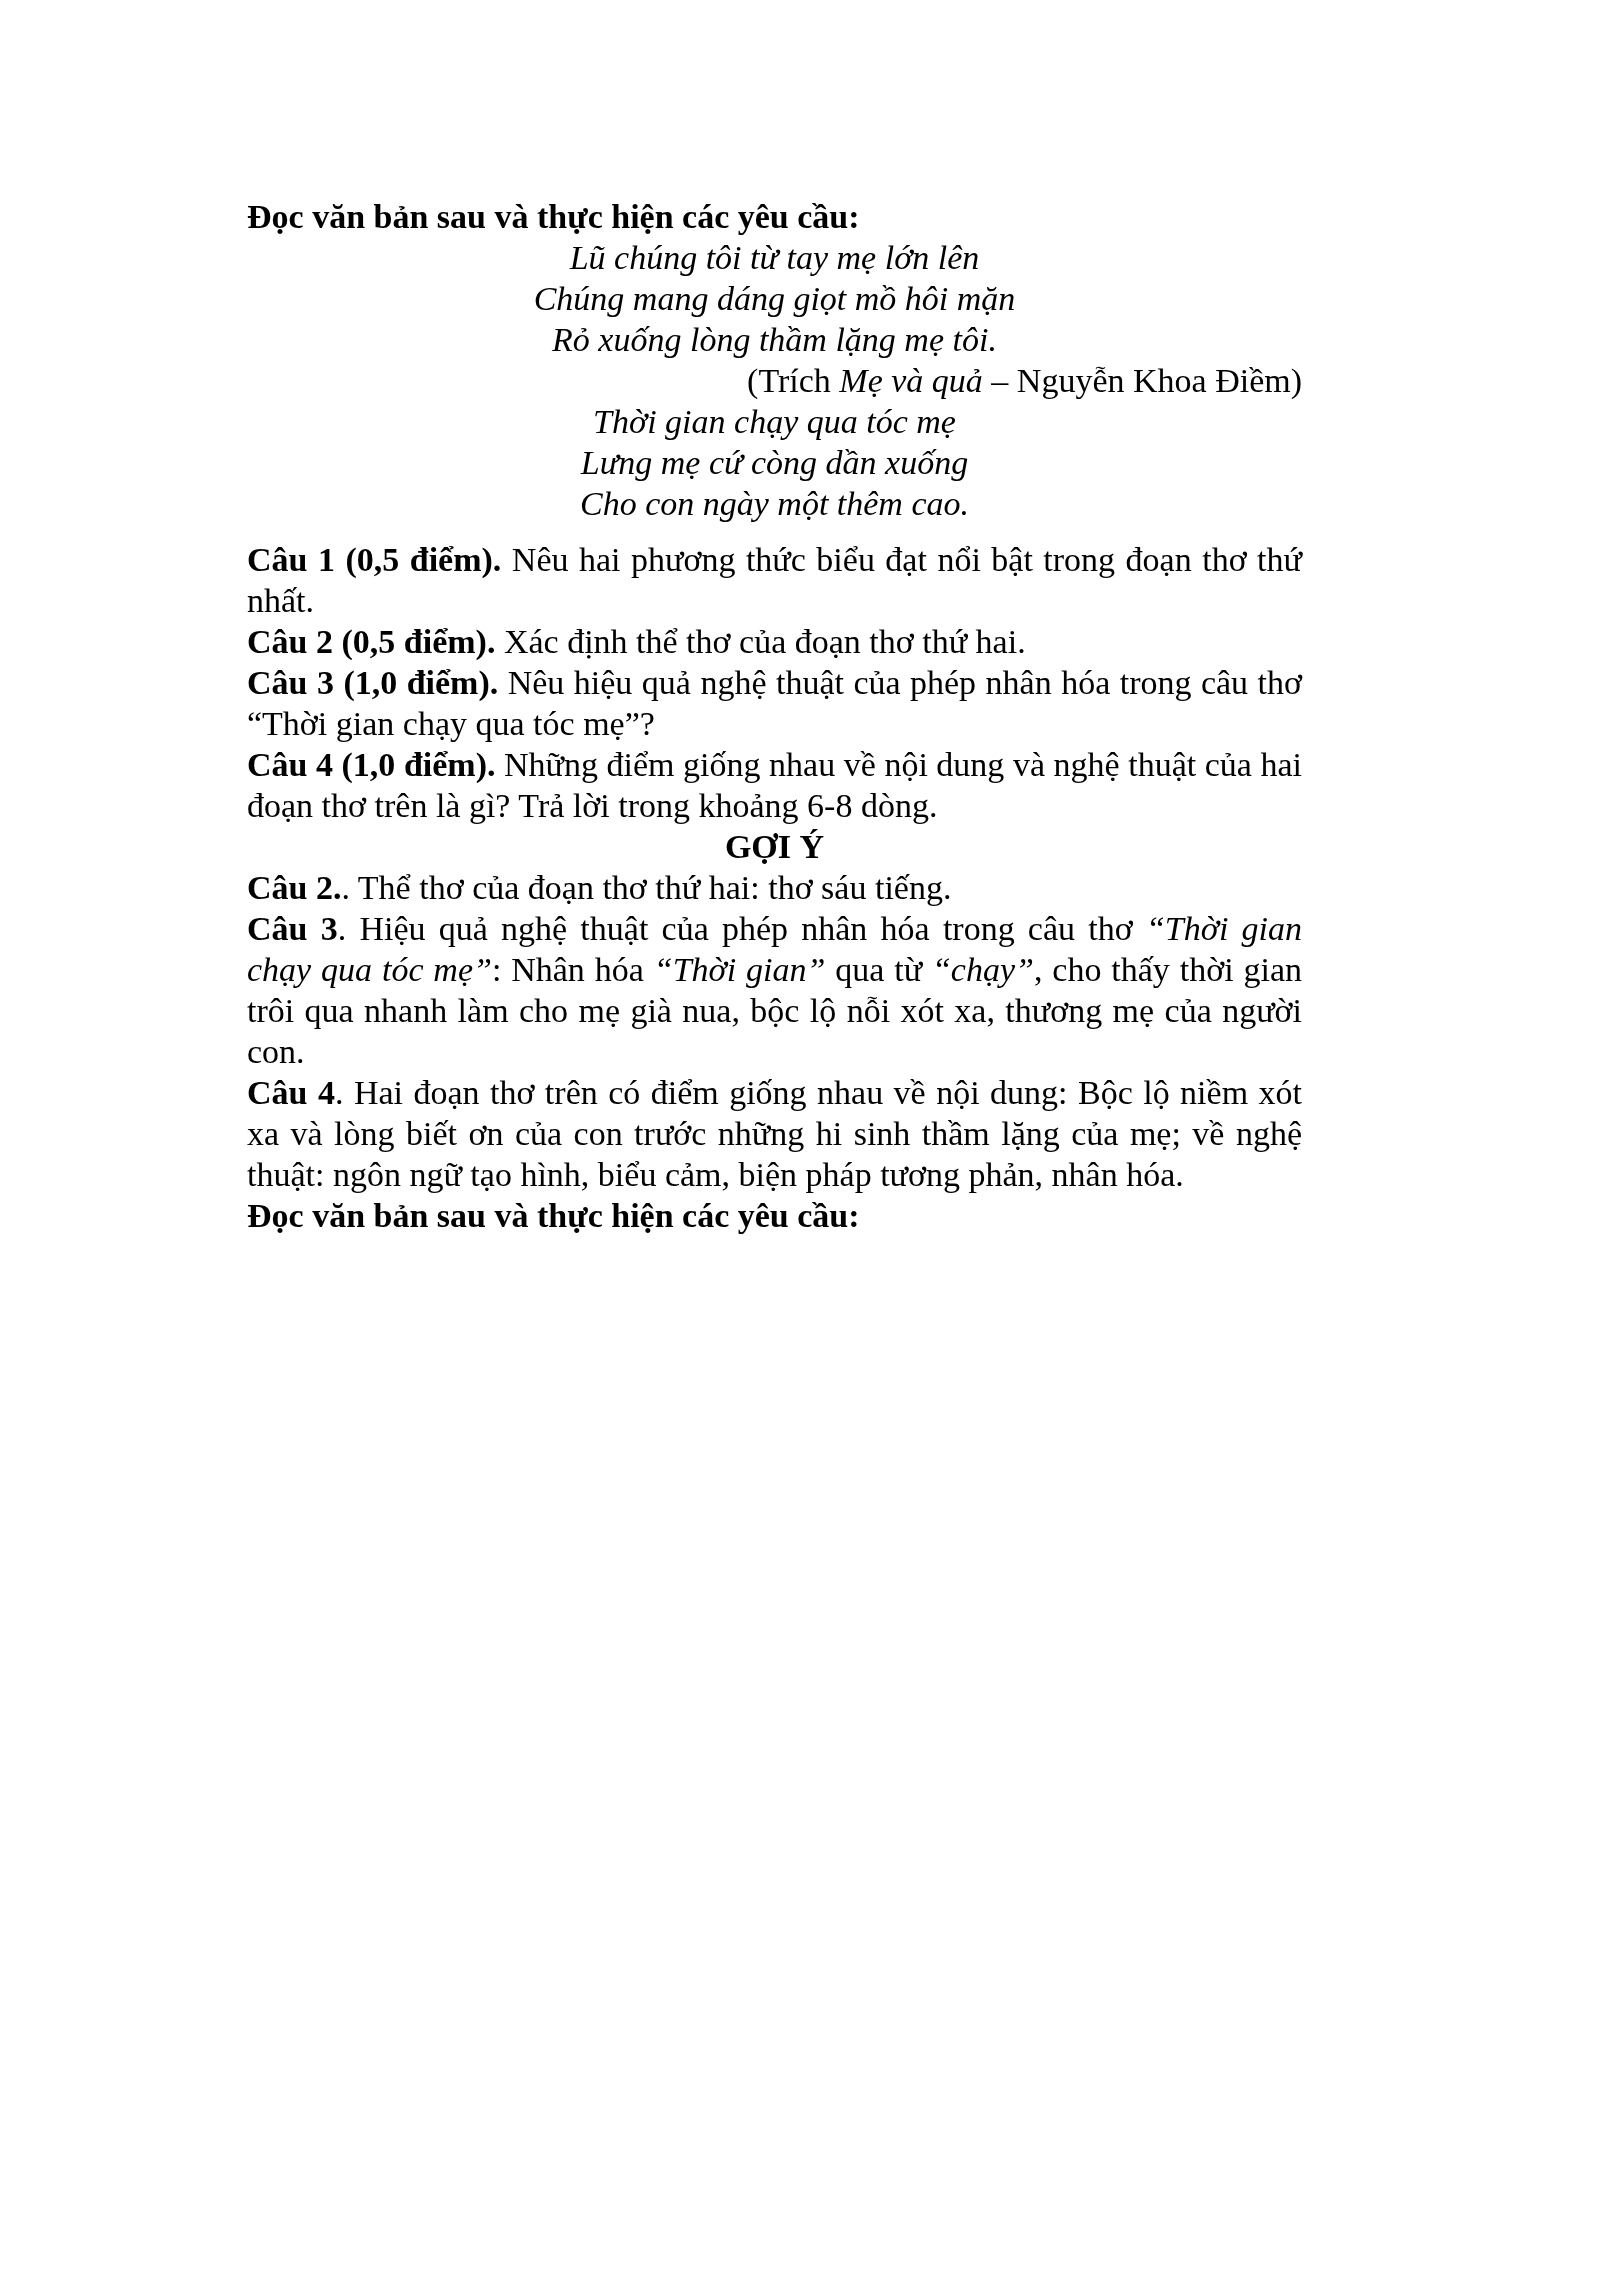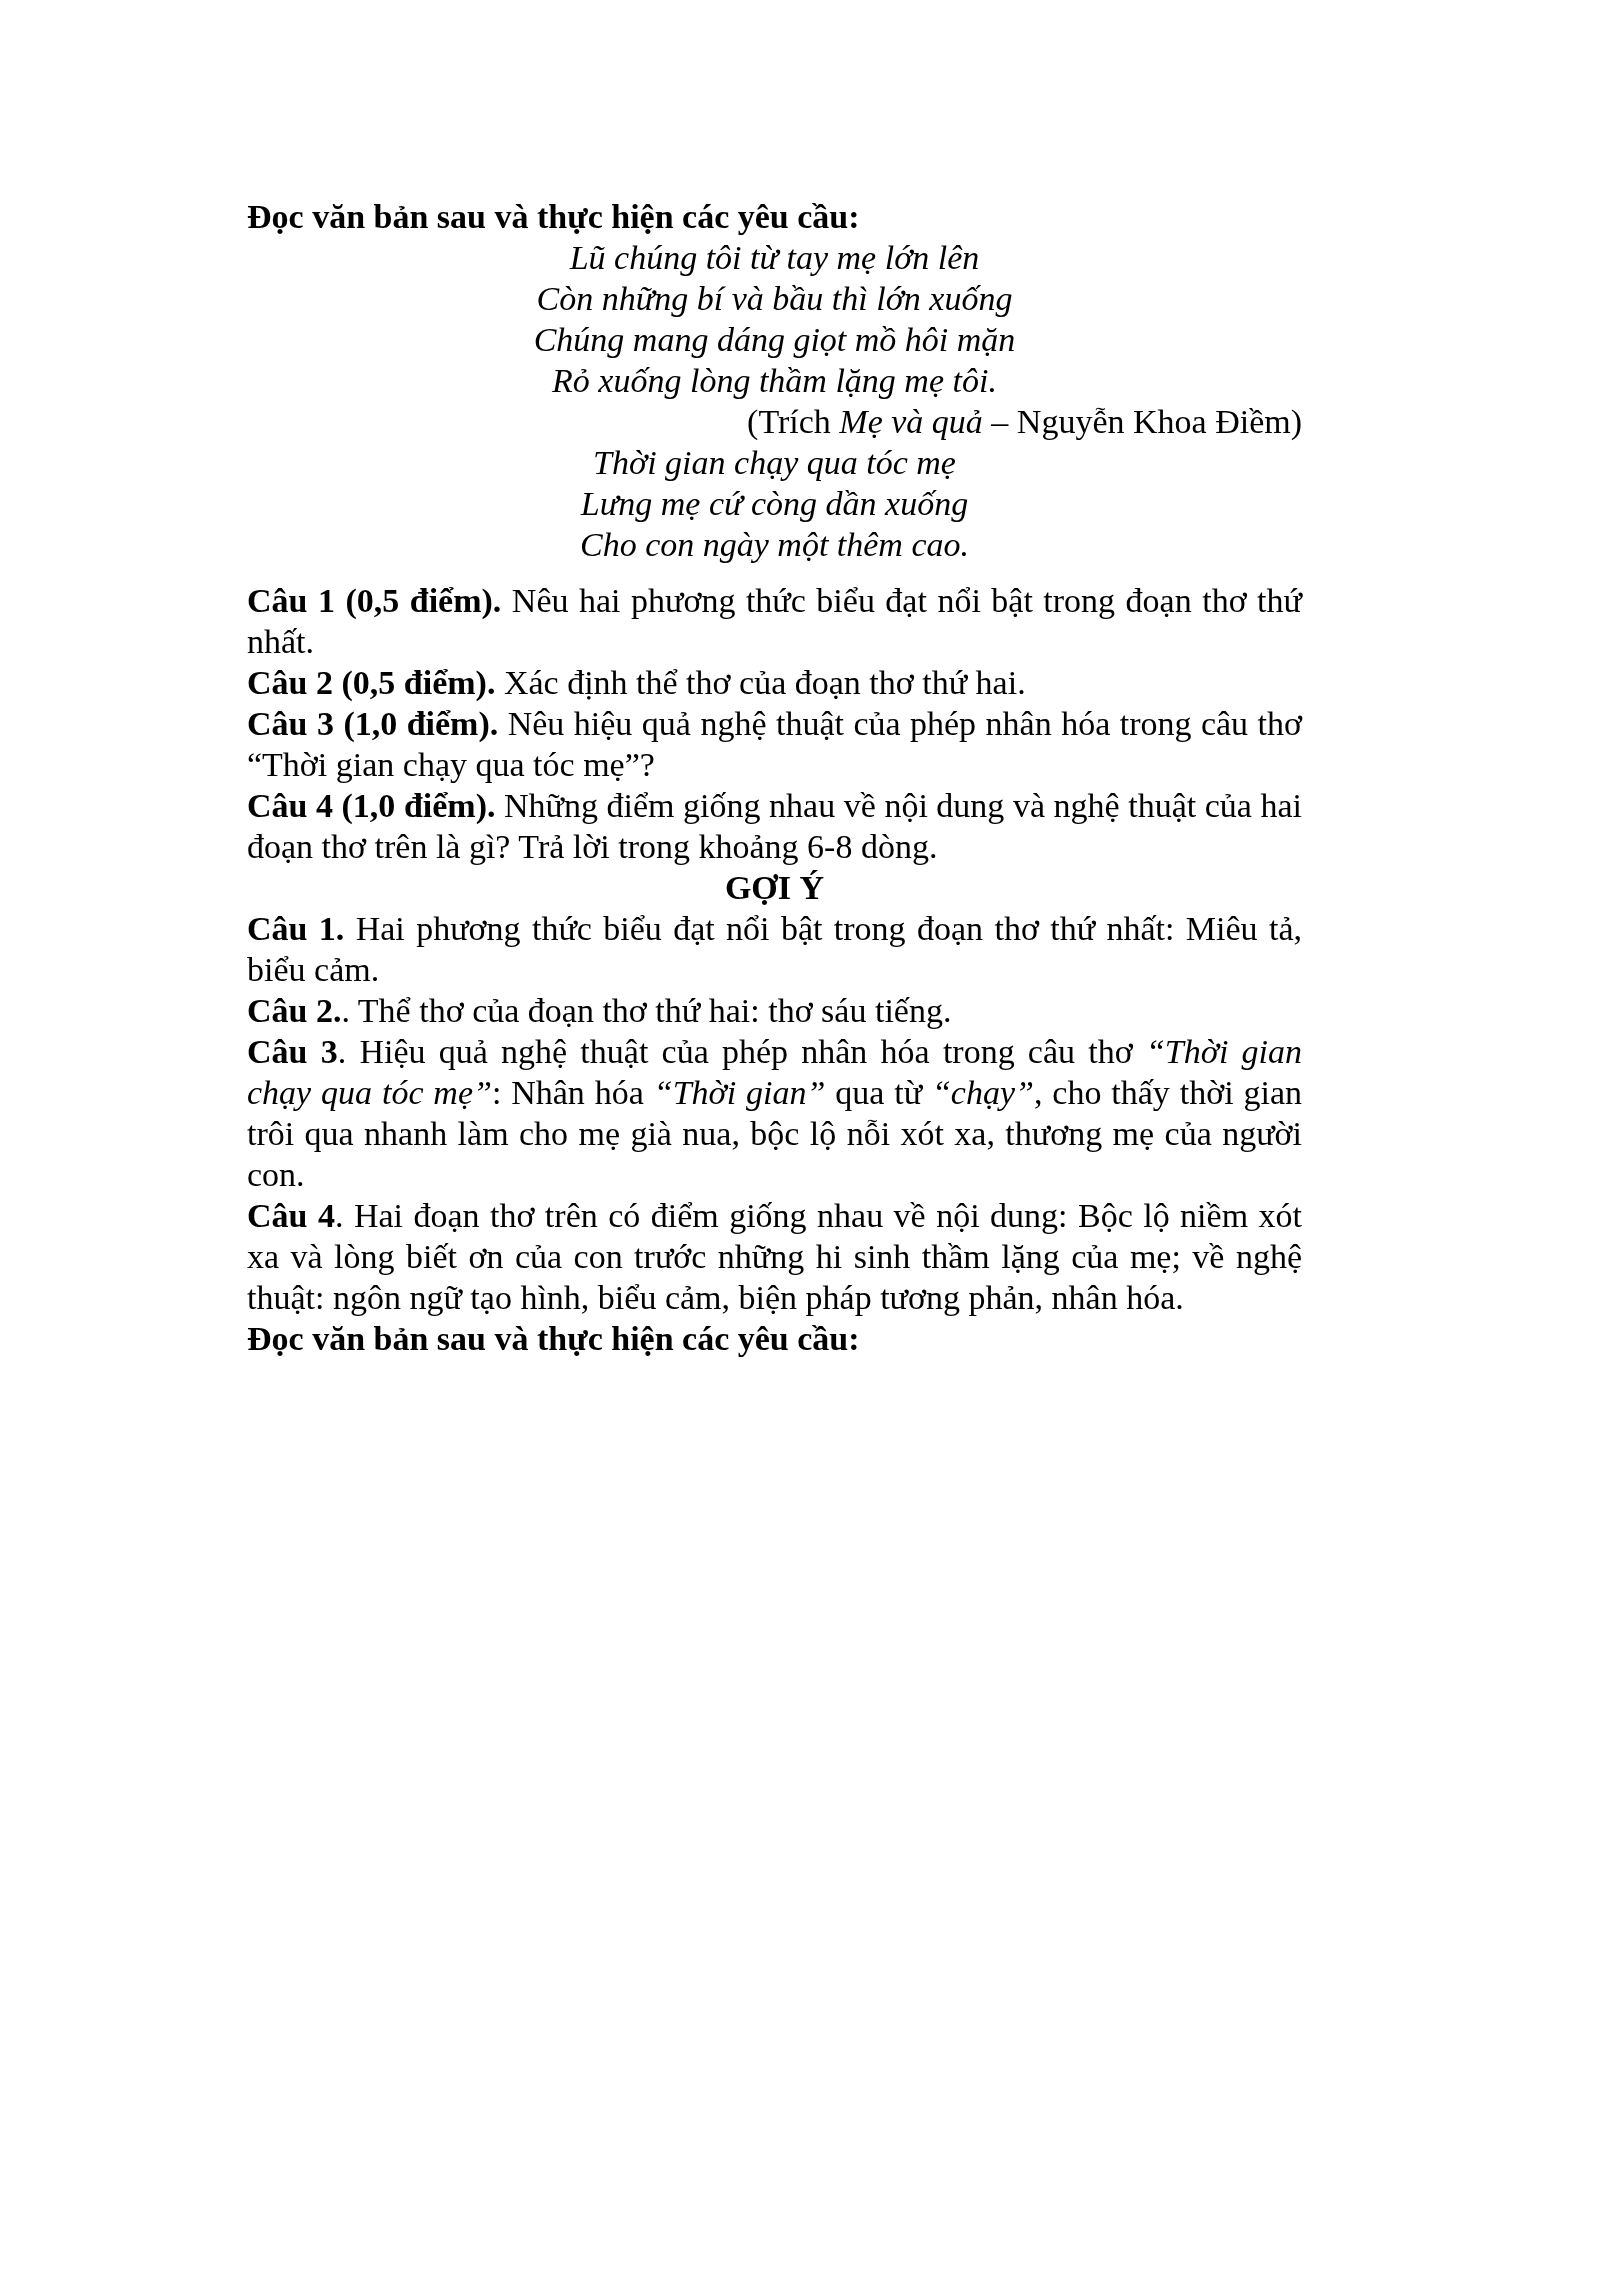--- a/index.html
+++ b/index.html
@@ -37,42 +37,40 @@
   .r { font-weight: 400; font-style: normal; }
 </style>
 </head>
 <body>
 
 <div class="page">
 
   <p class="h">Đọc văn bản sau và thực hiện các yêu cầu:</p>
 
   <p class="verse">Lũ chúng tôi từ tay mẹ lớn lên</p>
-  <p class="verse">Còn những bí và bầu thì lớn xuống</p>
   <p class="verse">Chúng mang dáng giọt mồ hôi mặn</p>
   <p class="verse">Rỏ xuống lòng thầm lặng mẹ tôi.</p>
 
   <p class="attr"><span class="r">(Trích </span><span class="i">Mẹ và quả</span><span class="r"> – Nguyễn Khoa Điềm)</span></p>
 
   <p class="verse">Thời gian chạy qua tóc mẹ</p>
   <p class="verse">Lưng mẹ cứ còng dần xuống</p>
   <p class="verse">Cho con ngày một thêm cao.</p>
 
 
   <div class="questions">
     <p class="q"><span class="b">Câu 1 (0,5 điểm).</span><span class="r"> Nêu hai phương thức biểu đạt nổi bật trong đoạn thơ thứ nhất.</span></p>
     <p class="q"><span class="b">Câu 2 (0,5 điểm).</span><span class="r"> Xác định thể thơ của đoạn thơ thứ hai.</span></p>
     <p class="q"><span class="b">Câu 3 (1,0 điểm).</span><span class="r"> Nêu hiệu quả nghệ thuật của phép nhân hóa trong câu thơ “Thời gian chạy qua tóc mẹ”?</span></p>
     <p class="q"><span class="b">Câu 4 (1,0 điểm).</span><span class="r"> Những điểm giống nhau về nội dung và nghệ thuật của hai đoạn thơ trên là gì? Trả lời trong khoảng 6-8 dòng.</span></p>
   </div>
 
   <p class="center-h gy">GỢI Ý</p>
 
   <div>
-    <p class="q"><span class="b">Câu 1.</span><span class="r"> Hai phương thức biểu đạt nổi bật trong đoạn thơ thứ nhất: Miêu tả, biểu cảm.</span></p>
     <p class="q"><span class="b">Câu 2.</span><span class="r">. Thể thơ của đoạn thơ thứ hai: thơ sáu tiếng.</span></p>
     <p class="q"><span class="b">Câu 3</span><span class="r">. Hiệu quả nghệ thuật của phép nhân hóa trong câu thơ </span><span class="i">“Thời gian chạy qua tóc</span><span class="r"> </span><span class="i">mẹ”</span><span class="r">: Nhân hóa </span><span class="i">“Thời gian”</span><span class="r"> qua từ </span><span class="i">“chạy”</span><span class="r">, cho thấy thời gian trôi qua nhanh làm cho mẹ già nua, bộc lộ nỗi xót xa, thương mẹ của người con.</span></p>
     <p class="q"><span class="b">Câu 4</span><span class="r">. Hai đoạn thơ trên có điểm giống nhau về nội dung: Bộc lộ niềm xót xa và lòng biết ơn của con trước những hi sinh thầm lặng của mẹ; về nghệ thuật: ngôn ngữ tạo hình, biểu cảm, biện pháp tương phản, nhân hóa.</span></p>
   </div>
 
 
   <p class="h-last">Đọc văn bản sau và thực hiện các yêu cầu:</p>
 
 </div>
 

